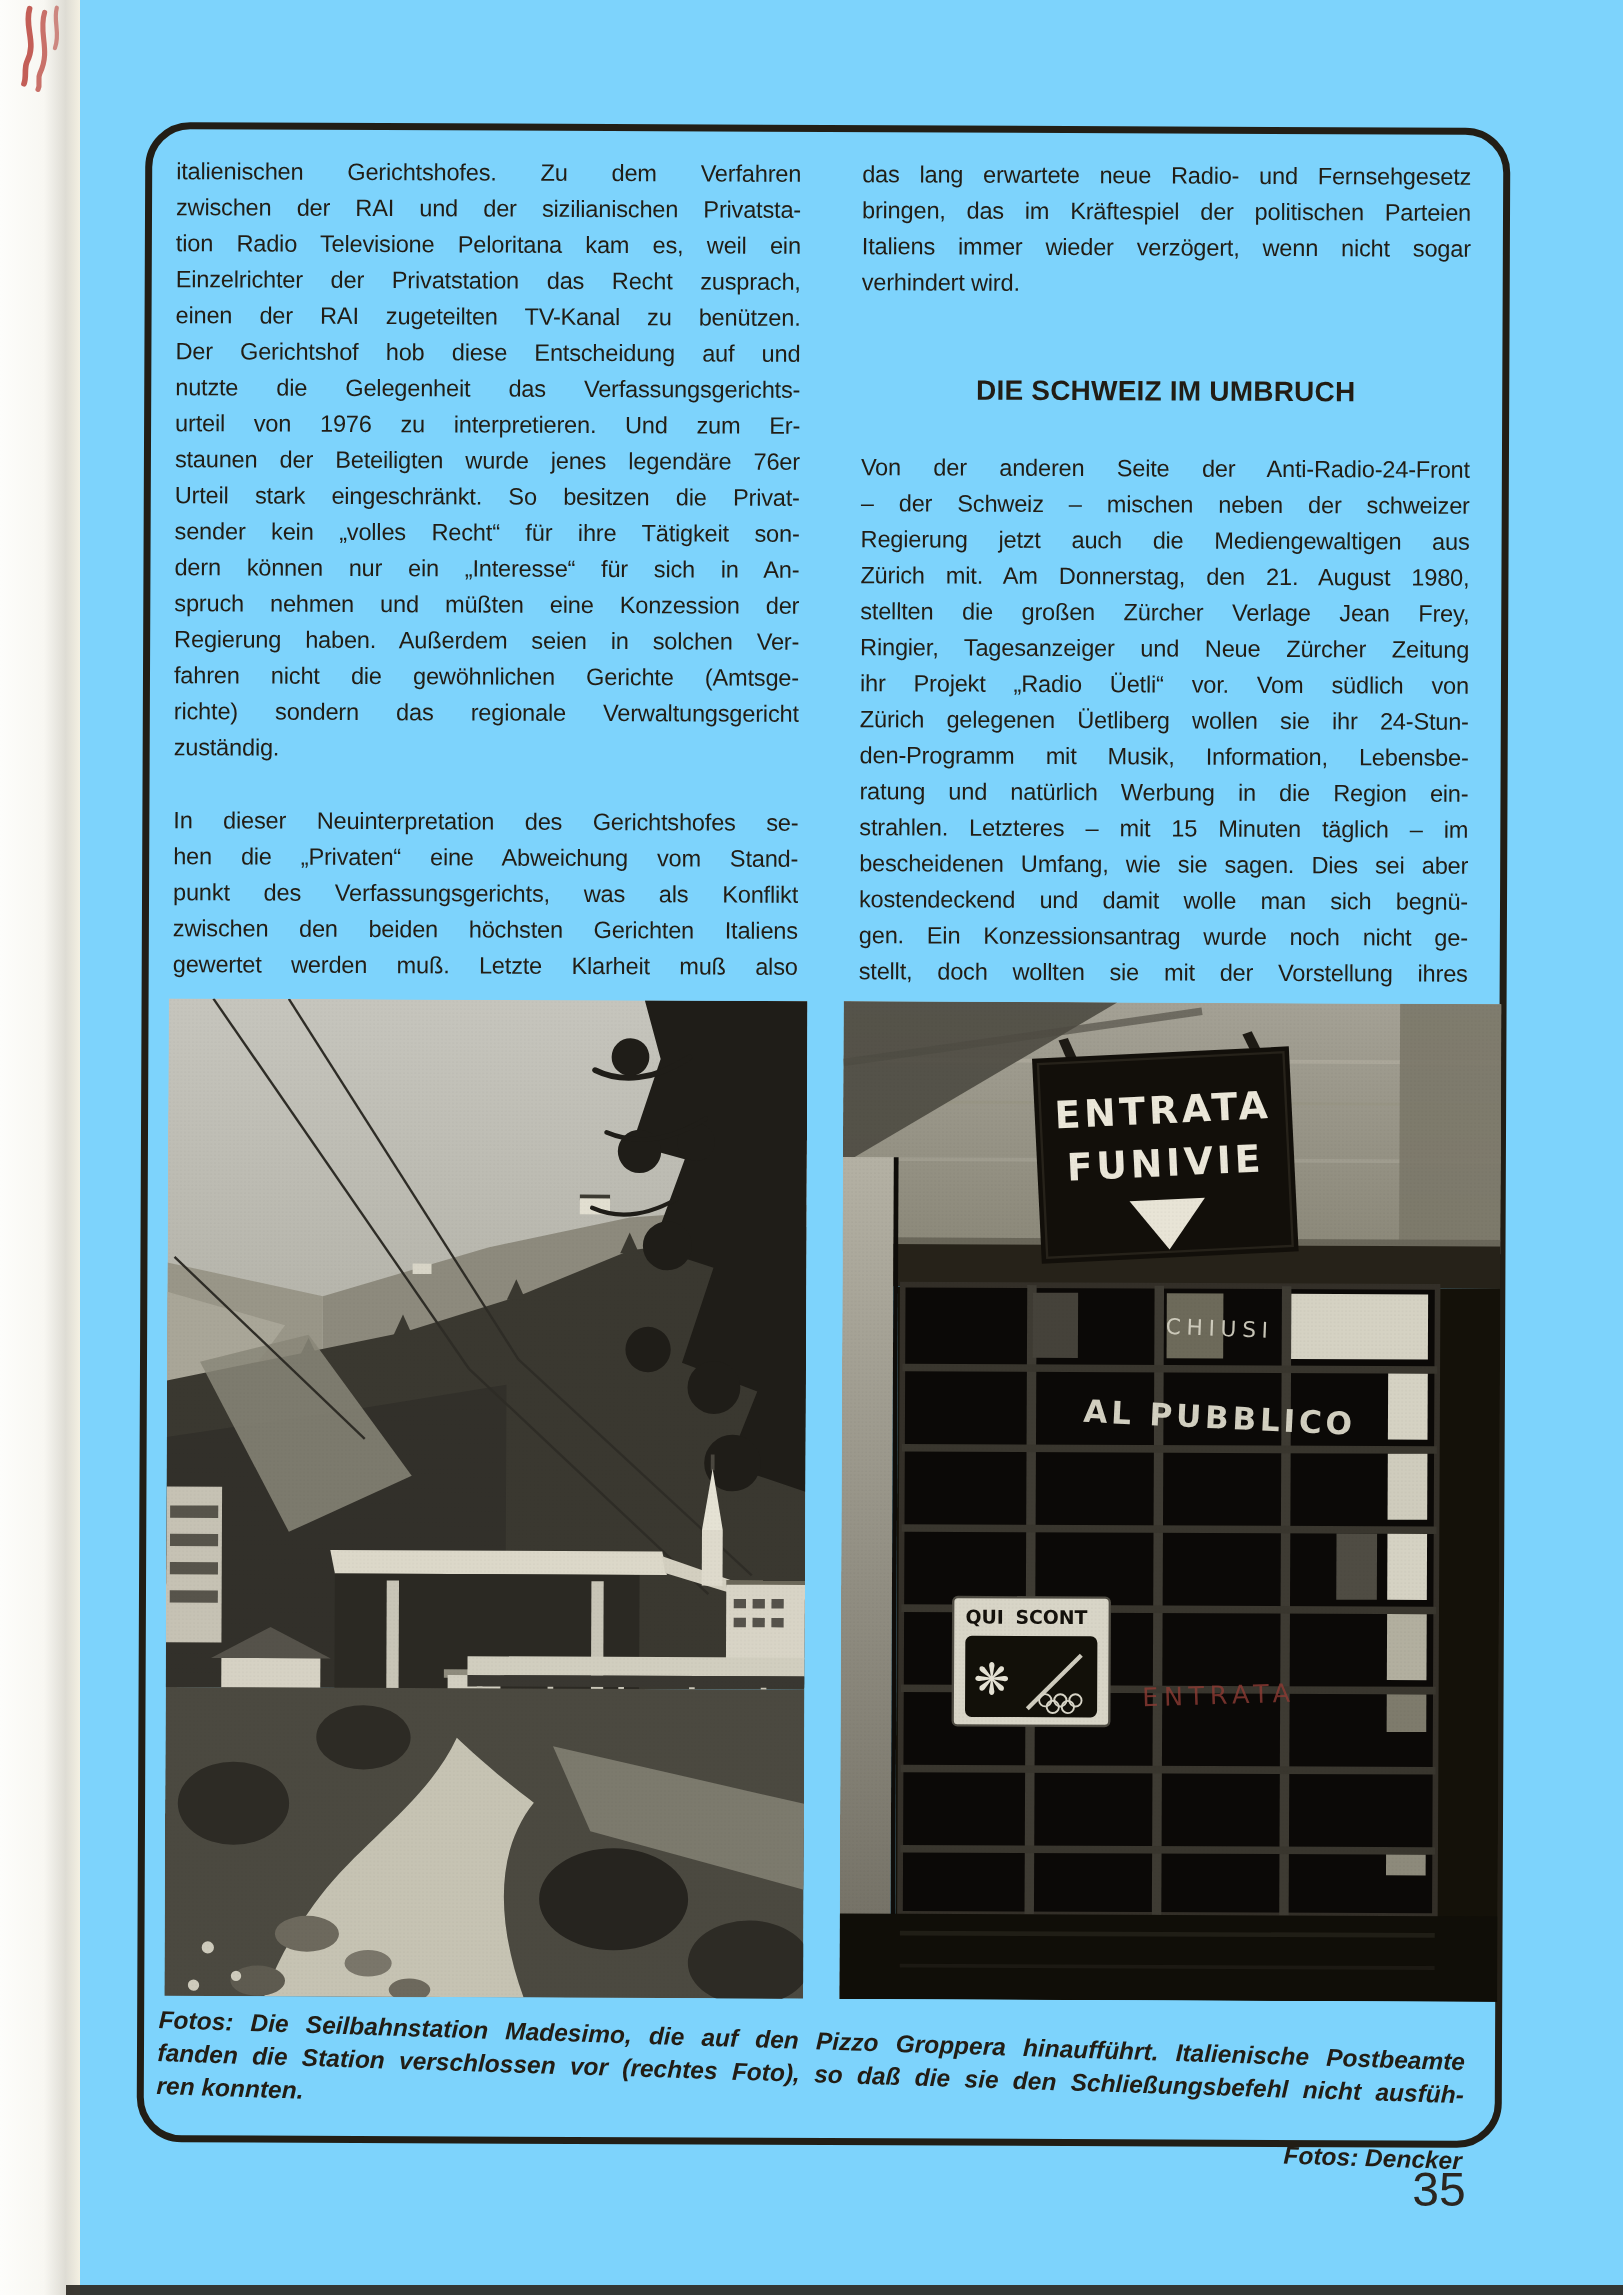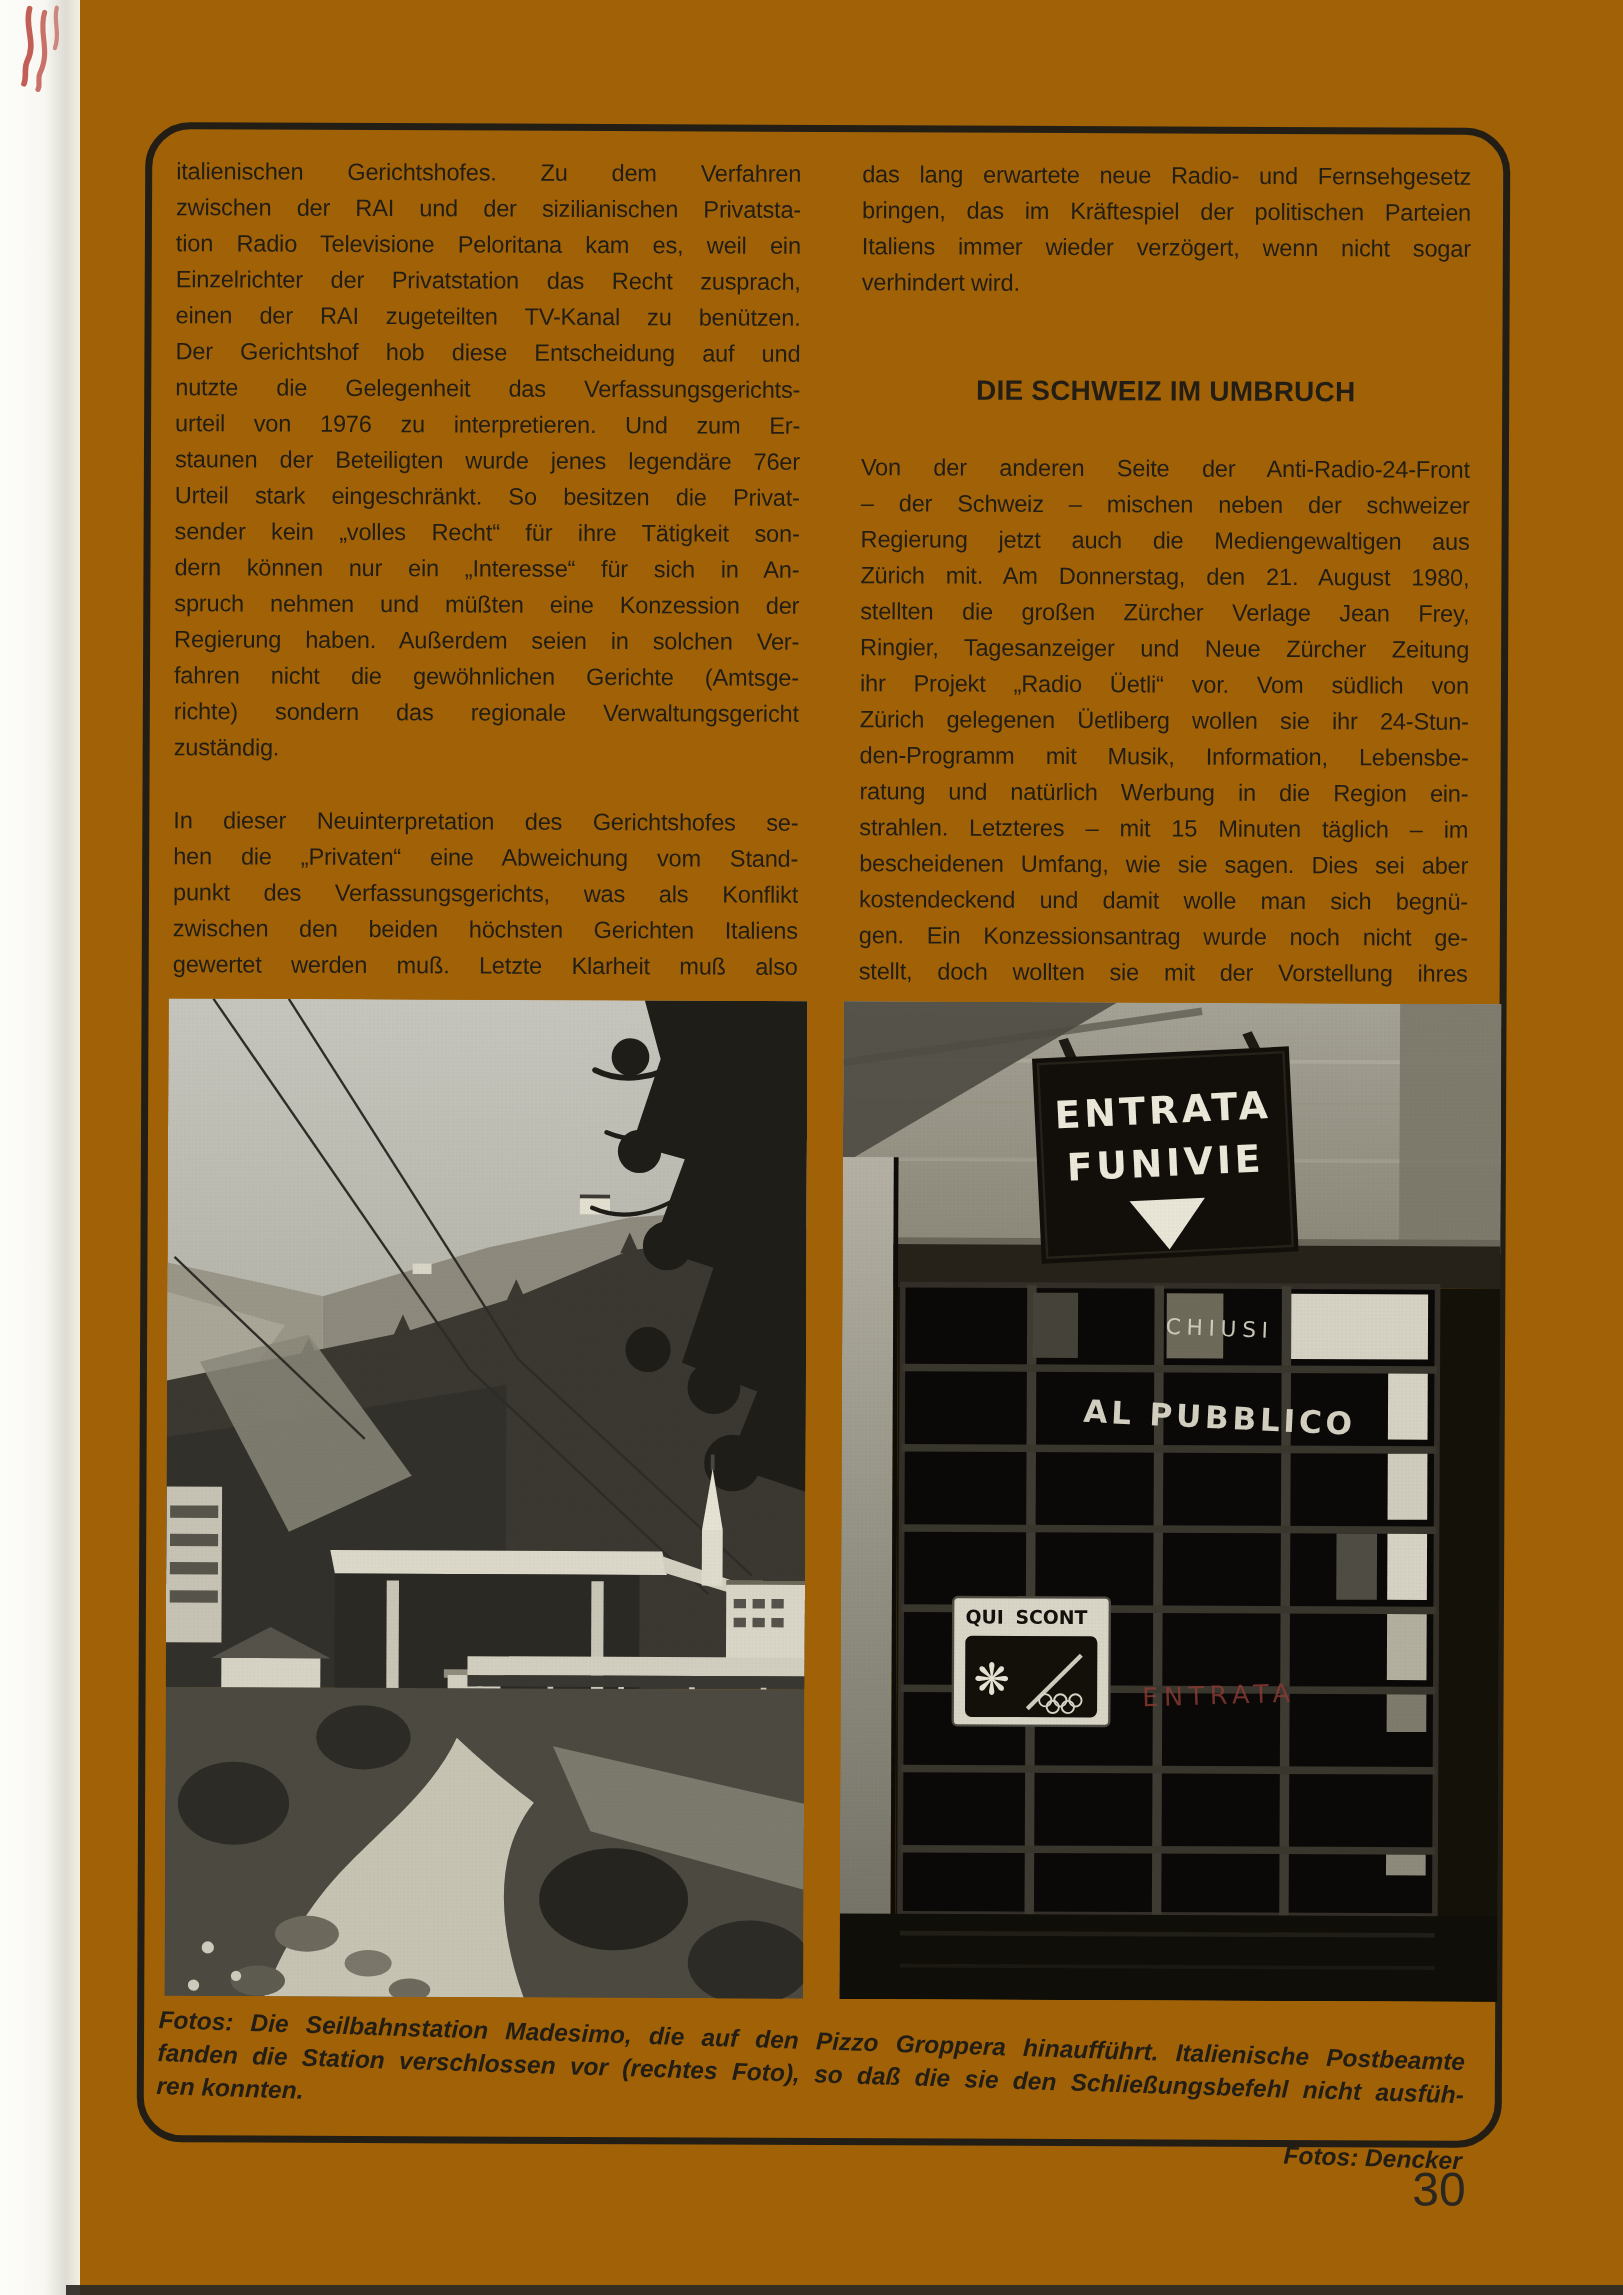--- a/index.html
+++ b/index.html
@@ -1,16 +1,16 @@
 <!DOCTYPE html>
 <html style="font-size:7.5px"><head>
 <meta charset="utf-8">
 <style>
   html,body{margin:0;padding:0;background:#dddbd4;}
-  .scan{position:relative;width:1623px;height:2295px;background:#a16207;overflow:hidden;
+  .scan{position:relative;width:1623px;height:2295px;background:#7dd3fc;overflow:hidden;
         font-family:"Liberation Sans",sans-serif;color:#221d15;}
   
   .edge-left{position:absolute;left:0;top:0;width:80px;height:2295px;
     background:linear-gradient(90deg,#fdfdfb 0%,#f8f7f2 55%,#dedcd4 82%,#f4f0e2 100%);}
   .bottom-bar{position:absolute;left:66px;top:2285px;width:1557px;height:10.4px;background:#2d2923;opacity:.92;}
   
   .red-marks{position:absolute;left:7.5px;top:2.8px;}
   
   .page-frame{position:absolute;left:141px;top:125px;width:1365px;height:2020px;
     border:7px solid #221e16;border-radius:45px;box-sizing:border-box;
@@ -295,17 +295,17 @@
       <div>
           <div class="jline">Fotos: Die Seilbahnstation Madesimo, die auf den Pizzo Groppera hinaufführt. Italienische Postbeamte</div>
           <div class="jline">fanden die Station verschlossen vor (rechtes Foto), so daß die sie den Schließungsbefehl nicht ausfüh-</div>
           <div class="jline last">ren konnten.</div>
         </div>
       <div class="credit">Fotos: Dencker</div>
     </div>
 
   </div>
 
-  <div class="page-number">30</div>
+  <div class="page-number">35</div>
   <div class="bottom-bar"></div>
 
 </div>
 
 
 </body></html>

